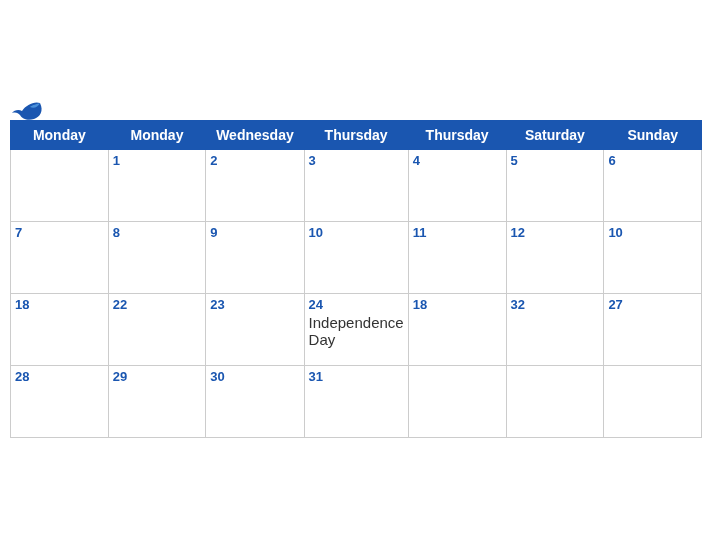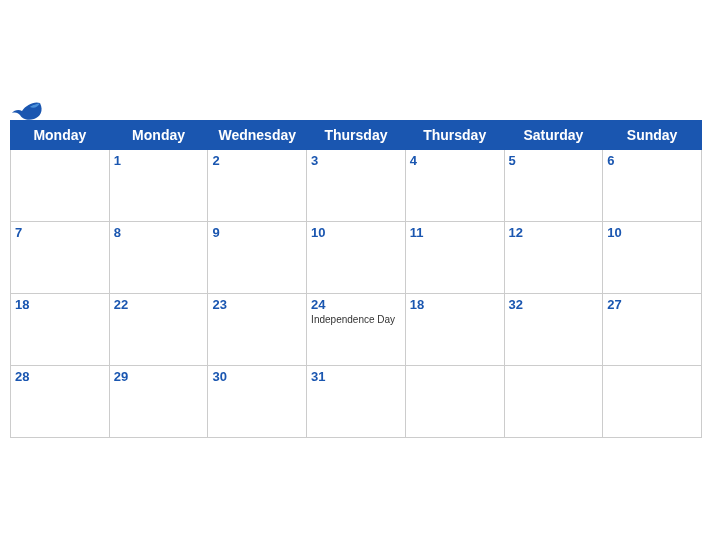--- a/index.html
+++ b/index.html
@@ -83,21 +83,21 @@
     .day-num {
       font-size: 13px;
       color: #1a56b0;
       font-weight: bold;
       display: block;
     }
     .day-num.empty {
       color: transparent;
     }
     .holiday-label {
-      font-size: 10px;
+      font-size: 15px;
       color: #333;
       margin-top: 2px;
       display: block;
     }
     tr.week-row td {
       background: #fff;
     }
     .header-row th:first-child {
       border-radius: 0;
     }

